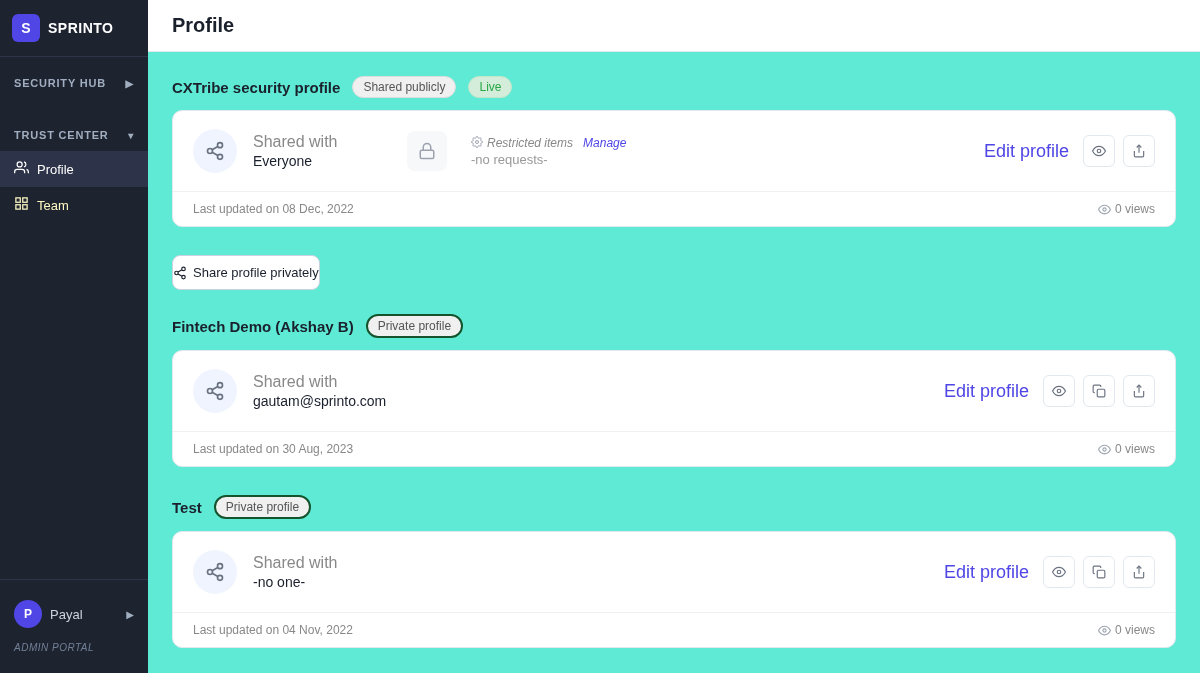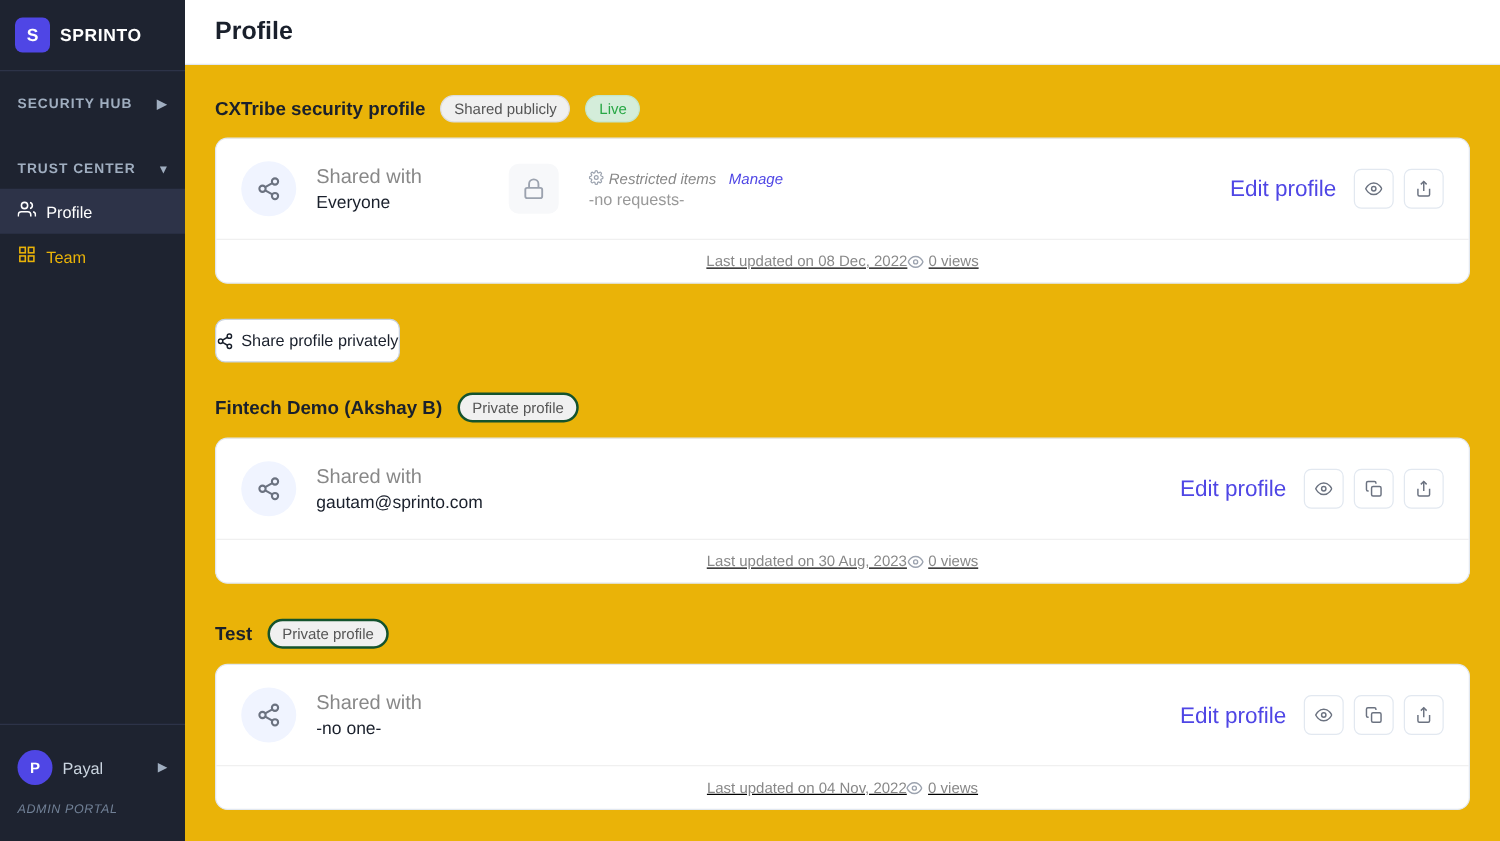--- a/index.html
+++ b/index.html
@@ -56,21 +56,21 @@
       text-transform: uppercase;
     }
     .chevron-right { font-size: 10px; }
     .chevron-down { font-size: 10px; }
     .sidebar-nav-item {
       display: flex;
       align-items: center;
       gap: 8px;
       padding: 9px 14px;
       font-size: 13px;
-      color: #eab308;
+      color: #fef9c3;
       cursor: pointer;
       transition: background 0.15s;
     }
     .sidebar-nav-item.active {
       background: #2d3348;
       color: #fff;
     }
     .sidebar-nav-icon { font-size: 14px; }
     .sidebar-bottom {
       margin-top: auto;
@@ -122,21 +122,21 @@
     }
     .page-title {
       font-size: 20px;
       font-weight: 600;
       color: #1a202c;
     }
     .page-body {
       flex: 1;
       overflow-y: auto;
       padding: 24px 24px;
-      background: #eab308;
+      background: #5eead4;
     }
 
     
     .profile-section {
       margin-bottom: 28px;
     }
     .profile-section-header {
       display: flex;
       align-items: center;
       gap: 12px;
@@ -236,22 +236,21 @@
       justify-content: center;
       cursor: pointer;
       color: #6b7280;
       font-size: 14px;
     }
     .profile-card-footer {
       padding: 10px 20px;
       border-top: 1px solid #f0f0f0;
       display: flex;
       align-items: center;
-      justify-content: center;
-      text-decoration: underline;
+      justify-content: space-between;
     }
     .last-updated { font-size: 12px; color: #888; }
     .views-count { font-size: 12px; color: #888; display: flex; align-items: center; gap: 4px; }
 
     
     .share-private-btn {
       display: inline-flex;
       align-items: center;
       gap: 6px;
       padding: 9px 0;

